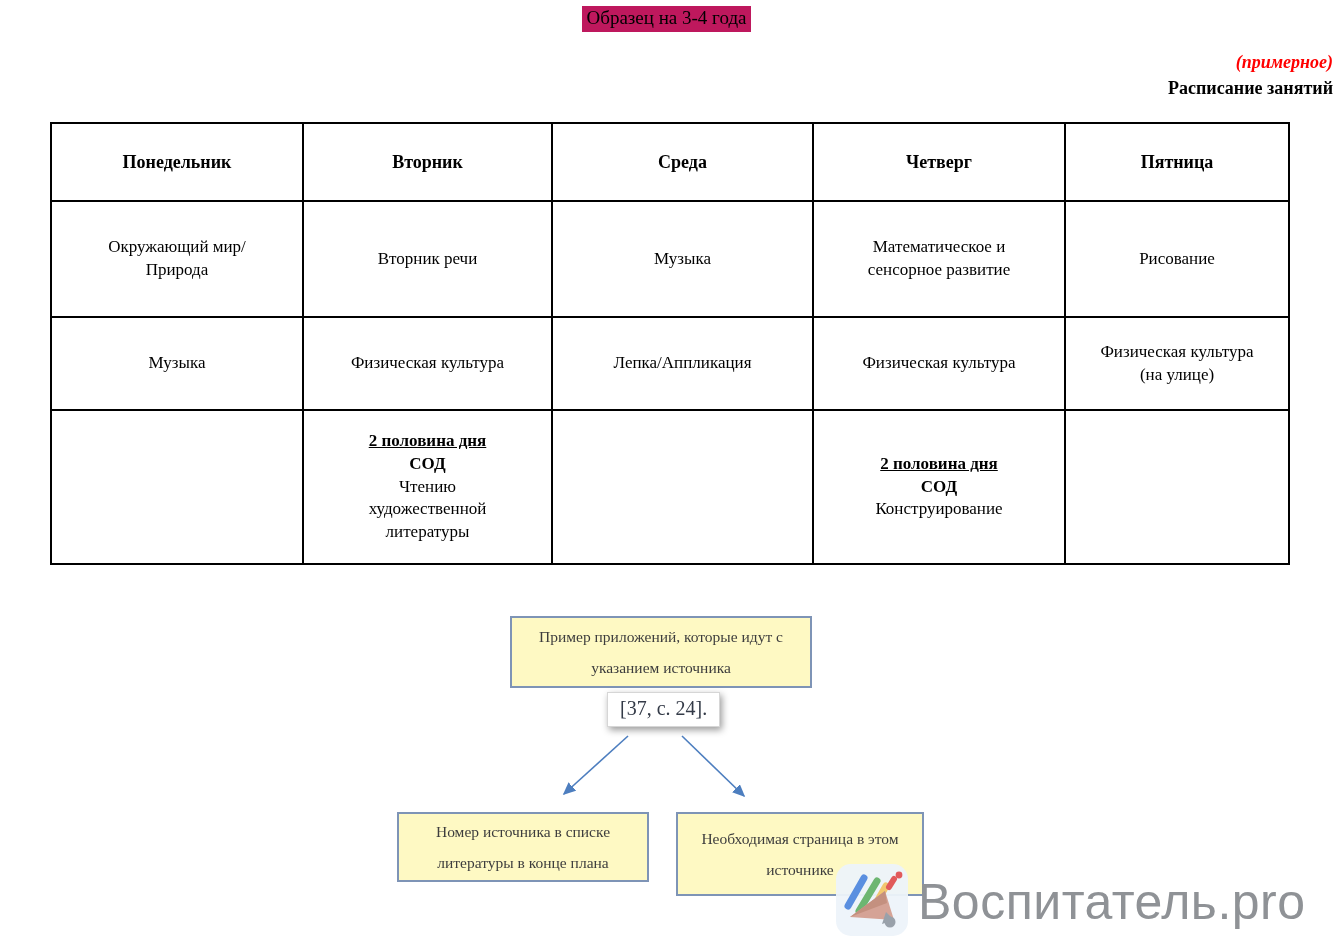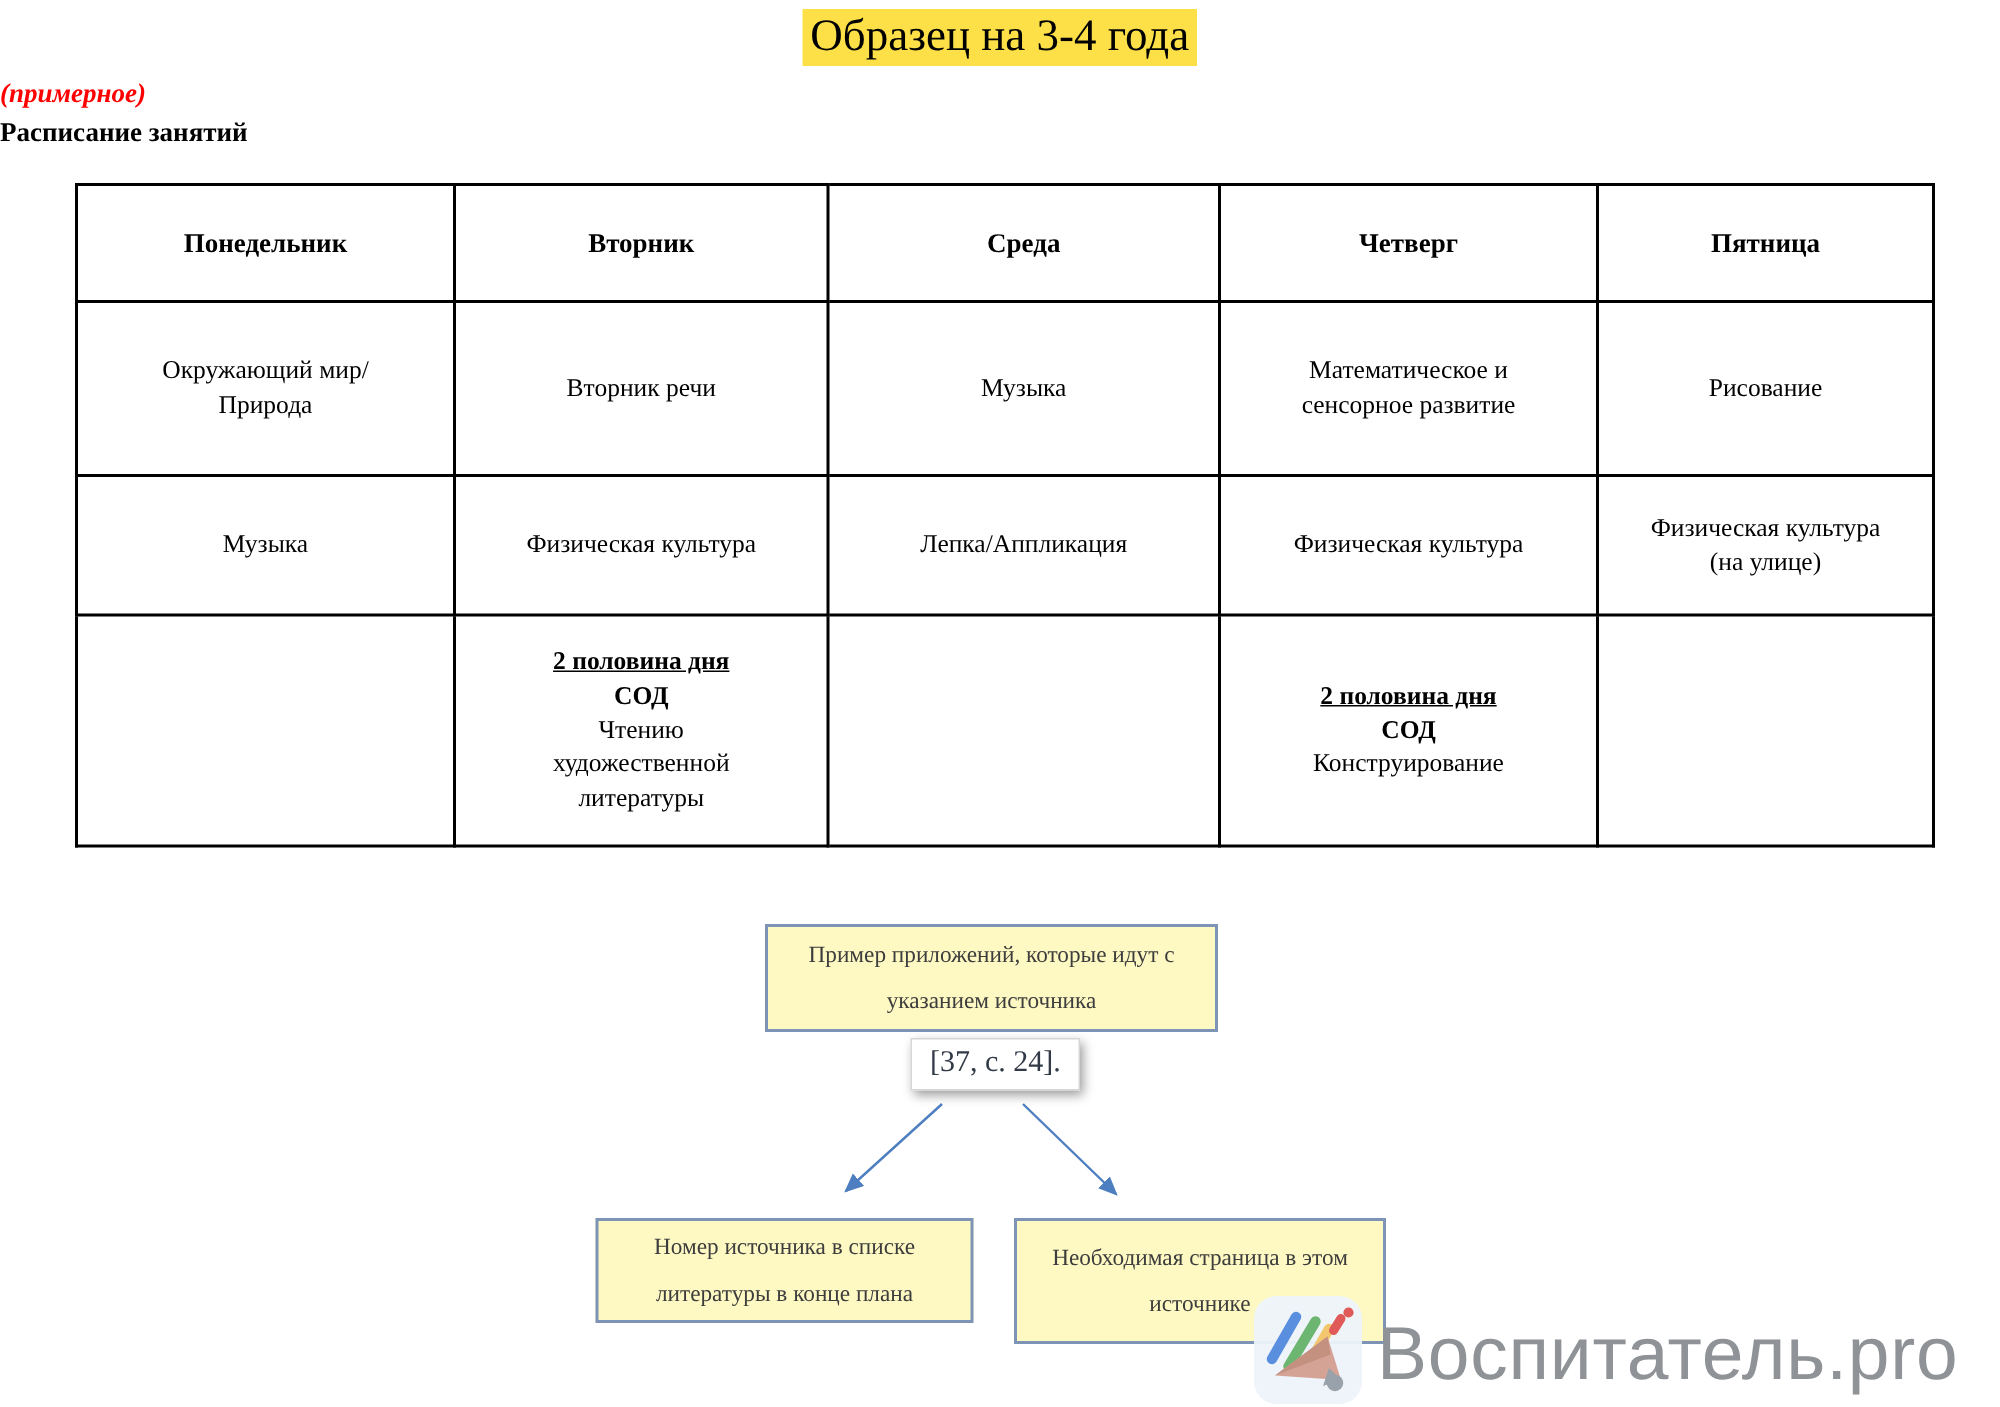--- a/index.html
+++ b/index.html
@@ -10,33 +10,33 @@
     height: 938px;
     background: #ffffff;
     overflow: hidden;
     font-family: "Liberation Serif", serif;
   }
 
   
   .title-wrap { position: absolute; top: 6px; left: 0; width: 100%; text-align: center; }
   .title-highlight {
     display: inline-block;
-    background: #fde047;
+    background: #be185d;
     color: #000000;
-    font-size: 30px;
+    font-size: 19px;
     padding: 1px 5px 3px 5px;
     font-family: "Liberation Serif", serif;
   }
   .title-note {
-    position: absolute; top: 52px; left: 0; width: 100%; text-align: left;
+    position: absolute; top: 52px; left: 0; width: 100%; text-align: right;
     color: #ff0000; font-size: 18px; font-weight: bold; font-style: italic;
     font-family: "Liberation Serif", serif;
   }
   .title-heading {
-    position: absolute; top: 78px; left: 0; width: 100%; text-align: left;
+    position: absolute; top: 78px; left: 0; width: 100%; text-align: right;
     color: #000000; font-size: 18px; font-weight: bold;
     font-family: "Liberation Serif", serif;
   }
 
   
   table.schedule {
     position: absolute; left: 50px; top: 122px;
     width: 1238px; border-collapse: collapse; table-layout: fixed;
     font-family: "Liberation Serif", serif;
   }

